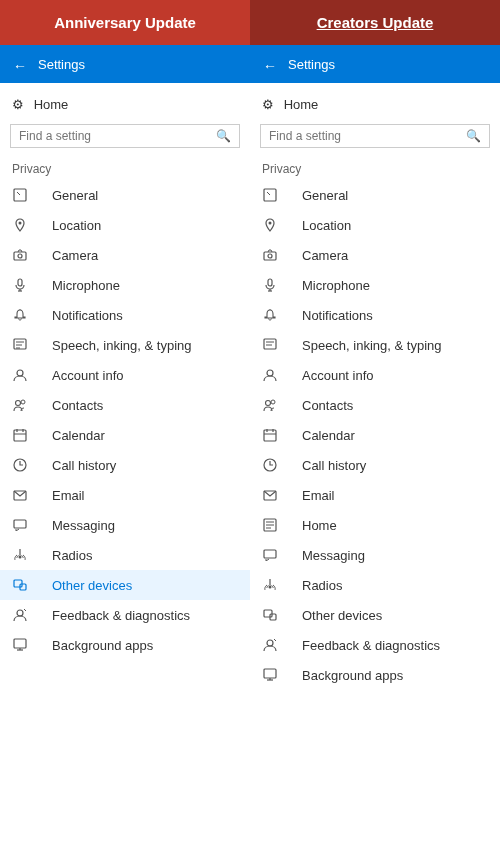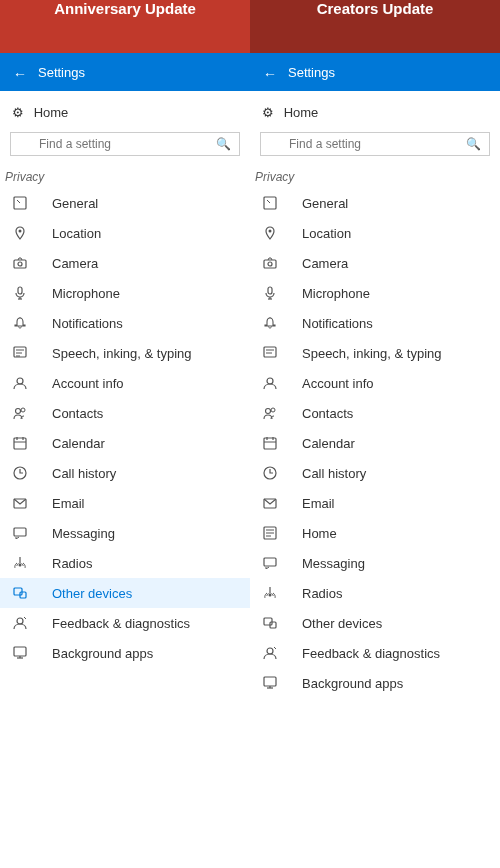--- a/index.html
+++ b/index.html
@@ -15,34 +15,36 @@
     .panel {
       width: 250px;
       height: 868px;
       background: #fff;
       display: flex;
       flex-direction: column;
       overflow: hidden;
     }
 
     .panel-header {
-      height: 53px;
-      display: flex;
+      height: 45px;
+      display: flex;
+      align-items: center;
       justify-content: center;
       font-size: 15px;
       font-weight: 600;
       color: #fff;
     }
 
     .panel-left .panel-header {
       background: #c0392b;
     }
 
     .panel-right .panel-header {
       background: #922b21;
+      text-decoration: underline;
     }
 
     .settings-bar {
       height: 38px;
       display: flex;
       align-items: center;
       padding: 0 10px;
       gap: 8px;
       background: #0078d7;
       color: #fff;
@@ -93,33 +95,31 @@
       background: #fff;
     }
 
     .search-input {
       border: none;
       outline: none;
       font-size: 12px;
       color: #999;
       flex: 1;
       background: transparent;
-      margin-left: 20px;
     }
 
     .search-icon-btn {
       color: #666;
       font-size: 12px;
     }
 
     .section-label {
-      padding: 8px 12px 4px 5px;
+      padding: 8px 12px 4px 12px;
       font-size: 12px;
       color: #666;
-      font-style: italic;
     }
 
     .menu-item {
       display: flex;
       align-items: center;
       padding: 7px 12px;
       gap: 24px;
       cursor: pointer;
       font-size: 13px;
       color: #333;

